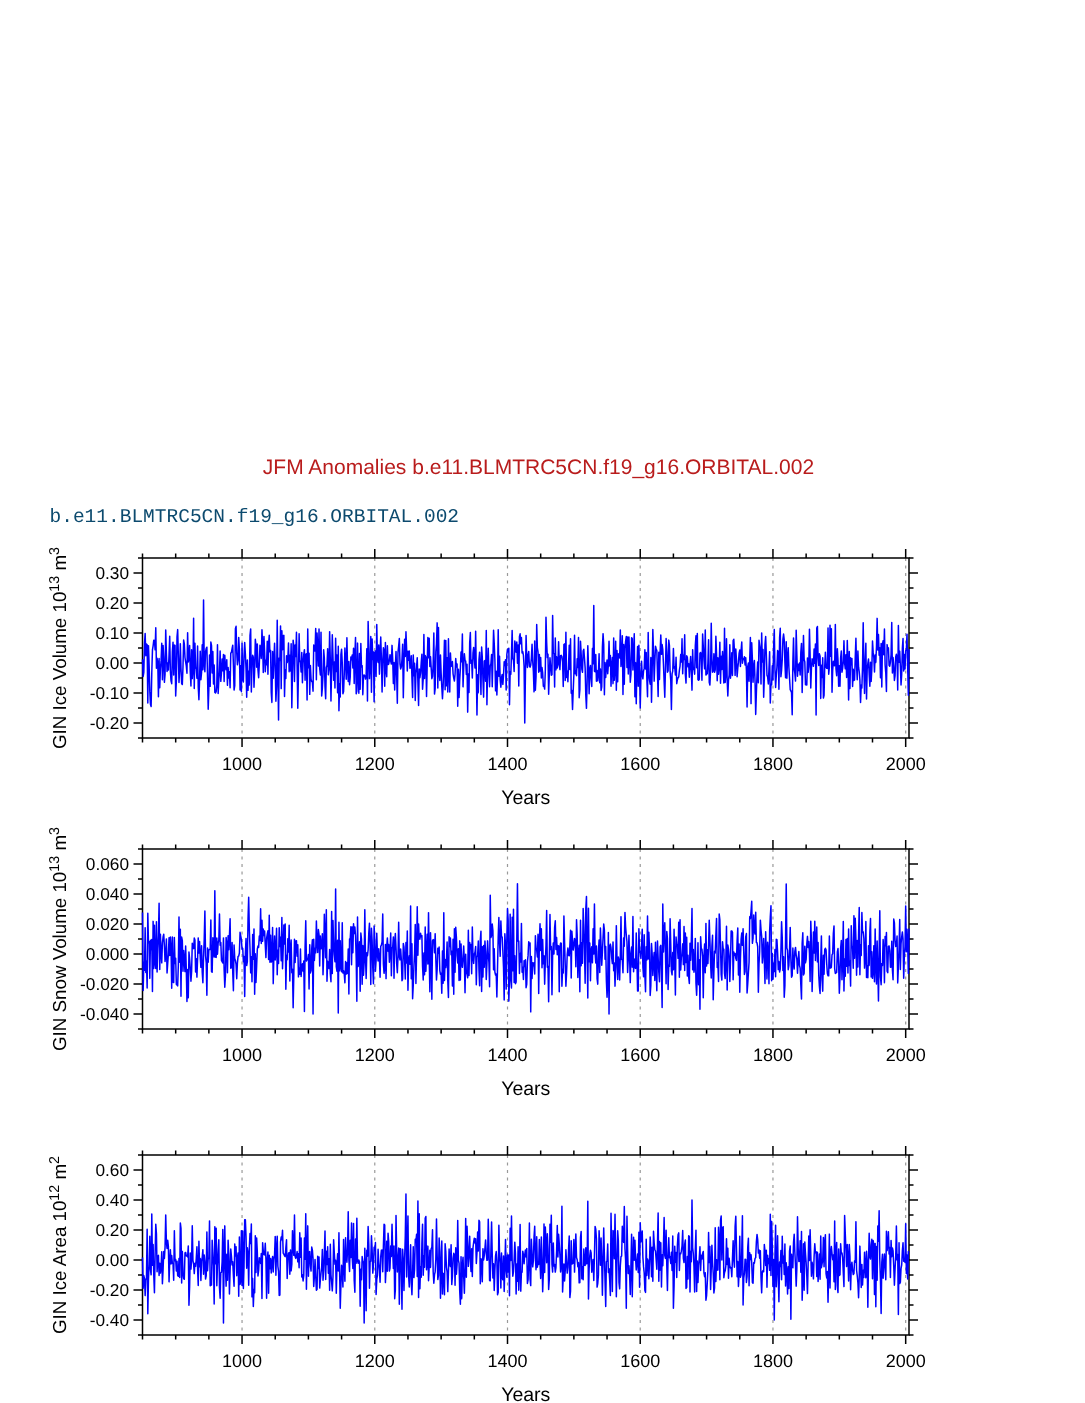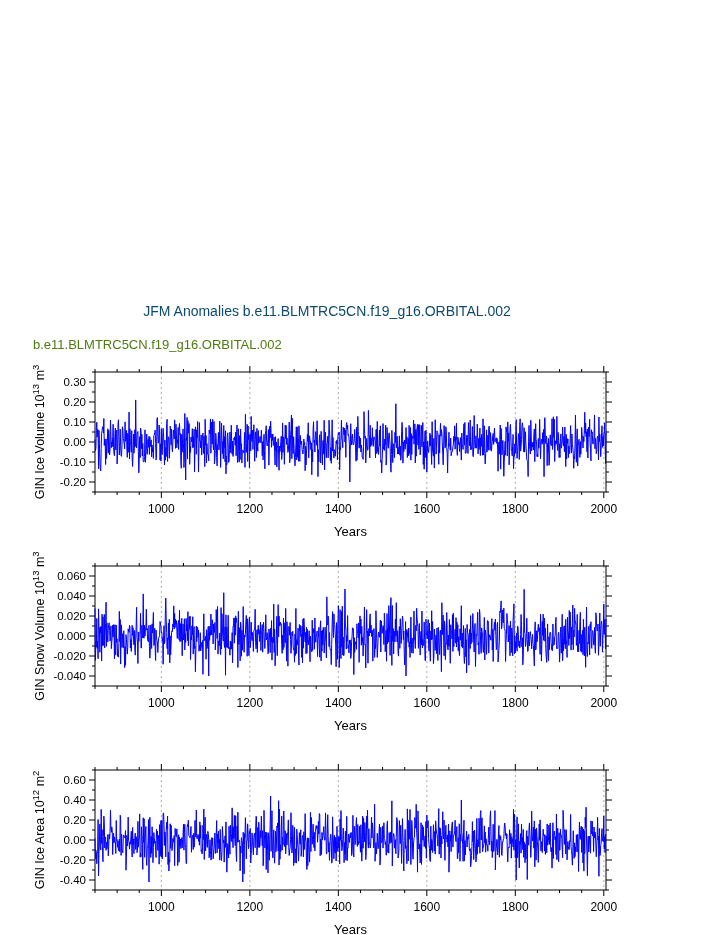--- a/index.html
+++ b/index.html
@@ -1,34 +1,34 @@
 <!DOCTYPE html>
 <html><head>
 <meta charset="utf-8">
 <style>
   html,body{margin:0;padding:0;background:#ffffff;}
   body{font-family:"Liberation Sans", sans-serif;}
   #page{position:relative;width:723px;height:935px;background:#ffffff;overflow:hidden;}
   .plot-title{position:absolute;top:303px;left:0;width:654px;text-align:center;
-              font-size:14px;color:#0c4a6e;}
+              font-size:14px;color:#b91c1c;padding-left:32px;}
   .plot-subtitle{position:absolute;top:337px;left:33px;font-size:13px;}
   .panel{position:absolute;left:0;width:723px;height:190px;}
   #panel-0{top:362px;}
   #panel-1{top:556px;}
   #panel-2{top:760px;}
   svg{overflow:visible;display:block;}
 </style>
 </head>
 <body>
 
 <div id="page">
 
   <div class="plot-title">JFM Anomalies b.e11.BLMTRC5CN.f19_g16.ORBITAL.002</div>
 
-  <div class="plot-subtitle" style="color: #4d7c0f;">b.e11.BLMTRC5CN.f19_g16.ORBITAL.002</div>
+  <div class="plot-subtitle" style="color: #0c4a6e; font-family: Liberation Mono, monospace;">b.e11.BLMTRC5CN.f19_g16.ORBITAL.002</div>
 
   <div class="panel" id="panel-0">
     <svg width="723" height="190">
         <line x1="161.36363636363637" y1="10" x2="161.36363636363637" y2="130" stroke="#999999" stroke-width="0.8" stroke-dasharray="2,3"></line>
         <line x1="249.84848484848484" y1="10" x2="249.84848484848484" y2="130" stroke="#999999" stroke-width="0.8" stroke-dasharray="2,3"></line>
         <line x1="338.3333333333333" y1="10" x2="338.3333333333333" y2="130" stroke="#999999" stroke-width="0.8" stroke-dasharray="2,3"></line>
         <line x1="426.8181818181818" y1="10" x2="426.8181818181818" y2="130" stroke="#999999" stroke-width="0.8" stroke-dasharray="2,3"></line>
         <line x1="515.3030303030303" y1="10" x2="515.3030303030303" y2="130" stroke="#999999" stroke-width="0.8" stroke-dasharray="2,3"></line>
         <line x1="603.7878787878788" y1="10" x2="603.7878787878788" y2="130" stroke="#999999" stroke-width="0.8" stroke-dasharray="2,3"></line>
         <line x1="95" y1="130" x2="95" y2="133" stroke="#000000" stroke-width="1"></line>

